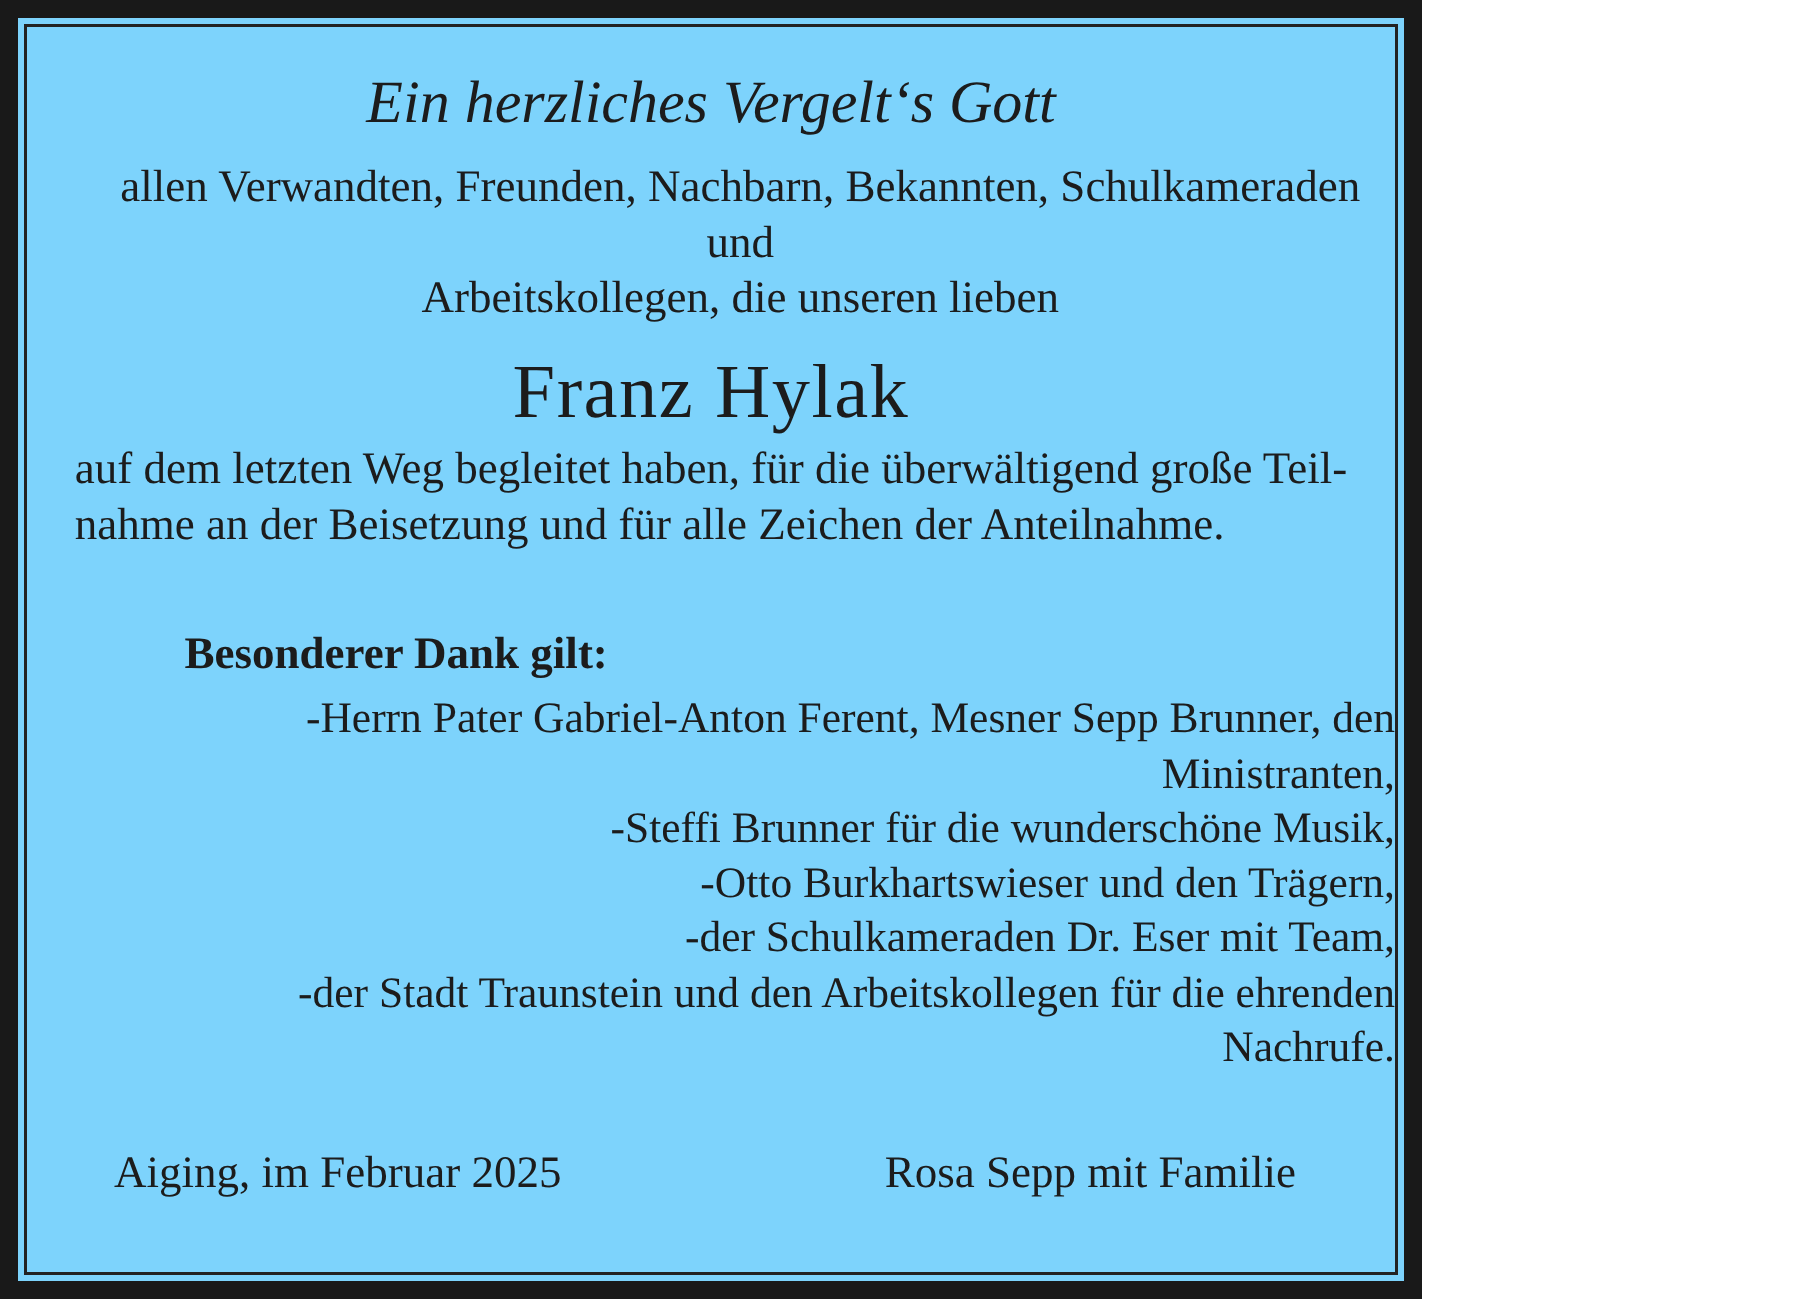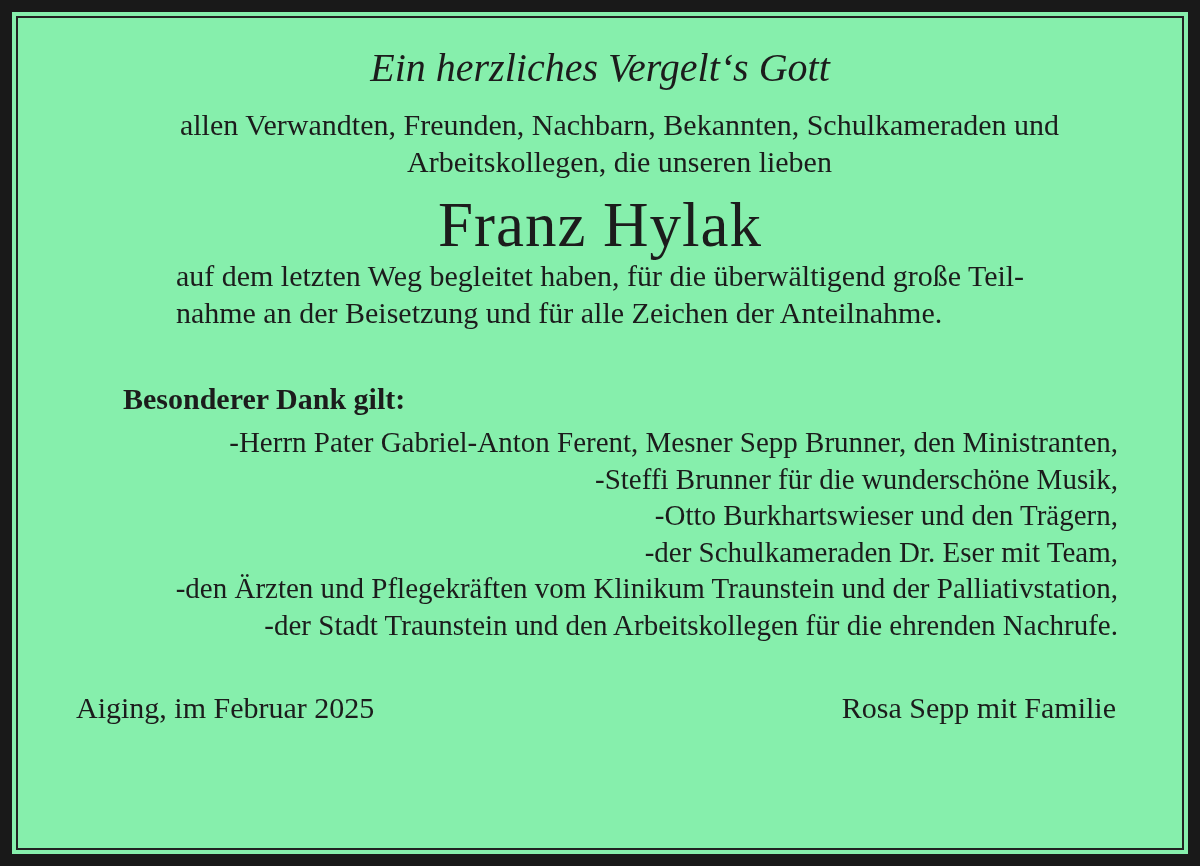--- a/index.html
+++ b/index.html
@@ -2,23 +2,23 @@
 <html lang="de"><head>
 <meta charset="utf-8">
 <style>
   html, body {
     margin: 0;
     padding: 0;
     background: #ffffff;
   }
   .page {
     position: relative;
-    width: 1200px;
+    width: 948px;
     height: 866px;
-    background: #86efac;
+    background: #7dd3fc;
     font-family: "Liberation Serif", "DejaVu Serif", serif;
     color: #1c1c1c;
     box-sizing: border-box;
   }
   .outer-frame {
     position: absolute;
     inset: 0;
     border: 12px solid #191919;
     box-sizing: border-box;
   }
@@ -45,21 +45,21 @@
   }
   .intro {
     margin-top: 14px;
     font-size: 30px;
     line-height: 37px;
     text-align: center;
     margin-left: 39px;
   }
   .deceased-name {
     margin-top: 14px;
-    font-size: 63px;
+    font-size: 51px;
     line-height: 62px;
     text-align: center;
     letter-spacing: 1px;
   }
   .body-par {
     margin-top: 1px;
     font-size: 30px;
     line-height: 37px;
   }
   .thanks-block {
@@ -137,23 +137,20 @@
           <div class="thanks-item">
           <span class="marker">-</span><span>Steffi Brunner für die wunderschöne Musik,</span>
         </div>
           <div class="thanks-item">
           <span class="marker">-</span><span>Otto Burkhartswieser und den Trägern,</span>
         </div>
           <div class="thanks-item">
           <span class="marker">-</span><span>der Schulkameraden Dr. Eser mit Team,</span>
         </div>
           <div class="thanks-item">
-          <span class="marker">-</span><span>den Ärzten und Pflegekräften vom Klinikum Traunstein und der Palliativstation,</span>
-        </div>
-          <div class="thanks-item">
           <span class="marker">-</span><span>der Stadt Traunstein und den Arbeitskollegen für die ehrenden Nachrufe.</span>
         </div>
         </div>
     </div>
 
     <div class="bottom-row">
       <div>Aiging, im Februar 2025</div>
       <div>Rosa Sepp mit Familie</div>
     </div>
 

